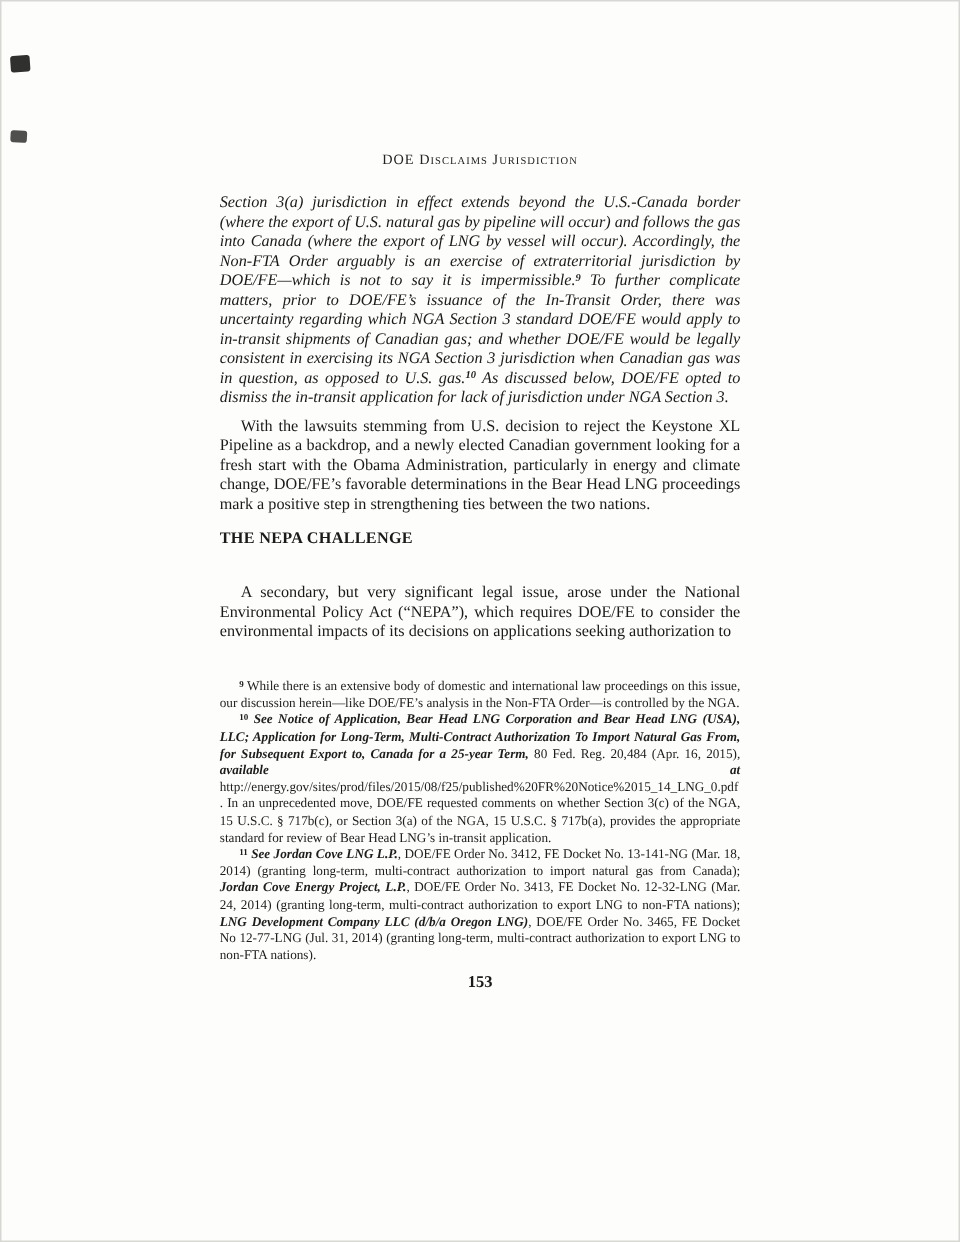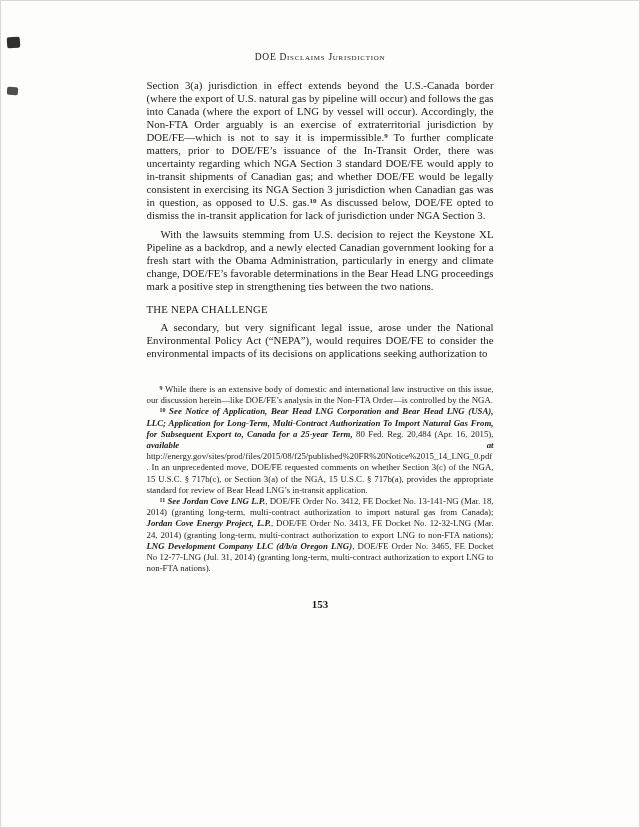--- a/index.html
+++ b/index.html
@@ -20,91 +20,91 @@
   .artifact {
     position: absolute;
     background: #30302e;
     border-radius: 2px;
   }
   .artifact.a1 { left: 6px; top: 36px; width: 13px; height: 11px; transform: rotate(-4deg); }
   .artifact.a2 { left: 6px; top: 86px; width: 11px; height: 8px; transform: rotate(3deg); opacity: .85; }
   .content {
     width: 347px;
     margin: 0 auto;
-    padding-top: 51px;
+    padding-top: 101px;
   }
   .running-header {
     text-align: center;
     font-variant: small-caps;
     font-size: 9.5px;
     letter-spacing: 0.7px;
     margin-bottom: 17px;
     color: #222;
   }
   .body-para {
     font-size: 10.8px;
     line-height: 13px;
     text-align: justify;
     text-indent: 14px;
     margin-bottom: 6px;
   }
-  .body-para.no-indent { text-indent: 0; }
+  .body-para.no-indent { text-indent: 0; font-style: italic; }
   sup {
     font-size: 7px;
     line-height: 0;
     vertical-align: baseline;
     position: relative;
     top: -3.5px;
     font-weight: bold;
   }
   .i { font-style: italic; font-weight: bold; }
   .section-heading {
     font-size: 10.8px;
-    font-weight: normal;
+    font-weight: bold;
     letter-spacing: 0.2px;
-    margin: 10px 0 6px 0;
+    margin: 10px 0 24px 0;
   }
   .footnotes { margin-top: 24px; }
   .footnote {
     font-size: 8.8px;
     line-height: 11.2px;
     text-align: justify;
     text-indent: 13px;
     overflow-wrap: anywhere;
     color: #1d1d1b;
   }
   .footnote sup { font-size: 6px; top: -2.5px; }
   .page-number {
     text-align: center;
     font-weight: bold;
     font-size: 11px;
-    margin-top: 24px;
+    margin-top: 7px;
   }
 </style>
 </head>
 <body>
 
 <div class="scan">
   <div class="artifact a1"></div>
   <div class="artifact a2"></div>
 
   <div class="content">
     <div class="running-header">DOE Disclaims Jurisdiction</div>
 
     <p class="body-para no-indent"><span>Section 3(a) jurisdiction in effect extends beyond the U.S.-Canada border (where the export of U.S. natural gas by pipeline will occur) and follows the gas into Canada (where the export of LNG by vessel will occur). Accordingly, the Non-FTA Order arguably is an exercise of extraterritorial jurisdiction by DOE/FE—which is not to say it is impermissible.</span><sup>9</sup><span> To further complicate matters, prior to DOE/FE’s issuance of the In-Transit Order, there was uncertainty regarding which NGA Section 3 standard DOE/FE would apply to in-transit shipments of Canadian gas; and whether DOE/FE would be legally consistent in exercising its NGA Section 3 jurisdiction when Canadian gas was in question, as opposed to U.S. gas.</span><sup>10</sup><span> As discussed below, DOE/FE opted to dismiss the in-transit application for lack of jurisdiction under NGA Section 3.</span></p>
 
 
     <p class="body-para"><span>With the lawsuits stemming from U.S. decision to reject the Keystone XL Pipeline as a backdrop, and a newly elected Canadian government looking for a fresh start with the Obama Administration, particularly in energy and climate change, DOE/FE’s favorable determinations in the Bear Head LNG proceedings mark a positive step in strengthening ties between the two nations.</span></p>
 
     <h2 class="section-heading">THE NEPA CHALLENGE</h2>
 
-    <p class="body-para"><span>A secondary, but very significant legal issue, arose under the National Environmental Policy Act (“NEPA”), would requires DOE/FE to consider the environmental impacts of its decisions on applications seeking authorization to</span></p>
+    <p class="body-para"><span>A secondary, but very significant legal issue, arose under the National Environmental Policy Act (“NEPA”), which requires DOE/FE to consider the environmental impacts of its decisions on applications seeking authorization to</span></p>
 
     <div class="footnotes">
-      <p class="footnote"><sup>9</sup><span><span> While there is an extensive body of domestic and international law instructive on this issue, our discussion herein—like DOE/FE’s analysis in the Non-FTA Order—is controlled by the NGA.</span></span></p>
+      <p class="footnote"><sup>9</sup><span><span> While there is an extensive body of domestic and international law proceedings on this issue, our discussion herein—like DOE/FE’s analysis in the Non-FTA Order—is controlled by the NGA.</span></span></p>
 
       <p class="footnote"><sup>10</sup><span><span> </span><span class="i">See Notice of Application, Bear Head LNG Corporation and Bear Head LNG (USA), LLC; Application for Long-Term, Multi-Contract Authorization To Import Natural Gas From, for Subsequent Export to, Canada for a 25-year Term,</span><span> 80 Fed. Reg. 20,484 (Apr. 16, 2015), </span><span class="i">available at</span><span> http://energy.gov/sites/prod/files/2015/08/f25/published%20FR%20Notice%2015_14_LNG_0.pdf. In an unprecedented move, DOE/FE requested comments on whether Section 3(c) of the NGA, 15 U.S.C. § 717b(c), or Section 3(a) of the NGA, 15 U.S.C. § 717b(a), provides the appropriate standard for review of Bear Head LNG’s in-transit application.</span></span></p>
 
       <p class="footnote"><sup>11</sup><span><span> </span><span class="i">See Jordan Cove LNG L.P.</span><span>, DOE/FE Order No. 3412, FE Docket No. 13-141-NG (Mar. 18, 2014) (granting long-term, multi-contract authorization to import natural gas from Canada); </span><span class="i">Jordan Cove Energy Project, L.P.</span><span>, DOE/FE Order No. 3413, FE Docket No. 12-32-LNG (Mar. 24, 2014) (granting long-term, multi-contract authorization to export LNG to non-FTA nations); </span><span class="i">LNG Development Company LLC (d/b/a Oregon LNG)</span><span>, DOE/FE Order No. 3465, FE Docket No 12-77-LNG (Jul. 31, 2014) (granting long-term, multi-contract authorization to export LNG to non-FTA nations).</span></span></p>
     </div>
 
     <div class="page-number">153</div>
   </div>
 </div>
 

